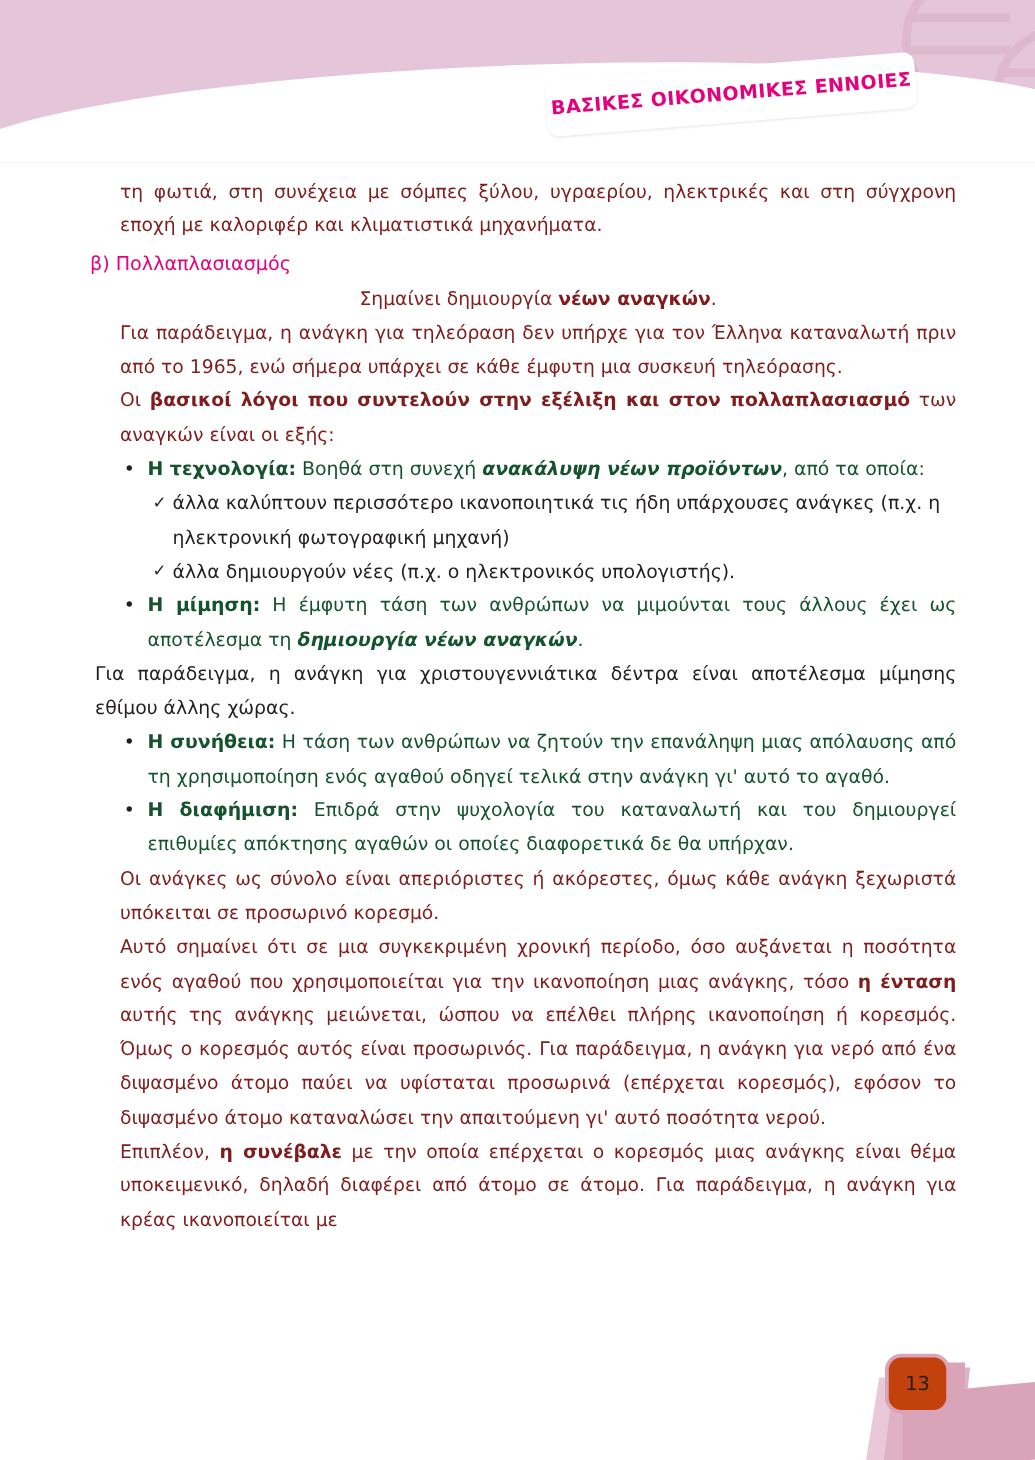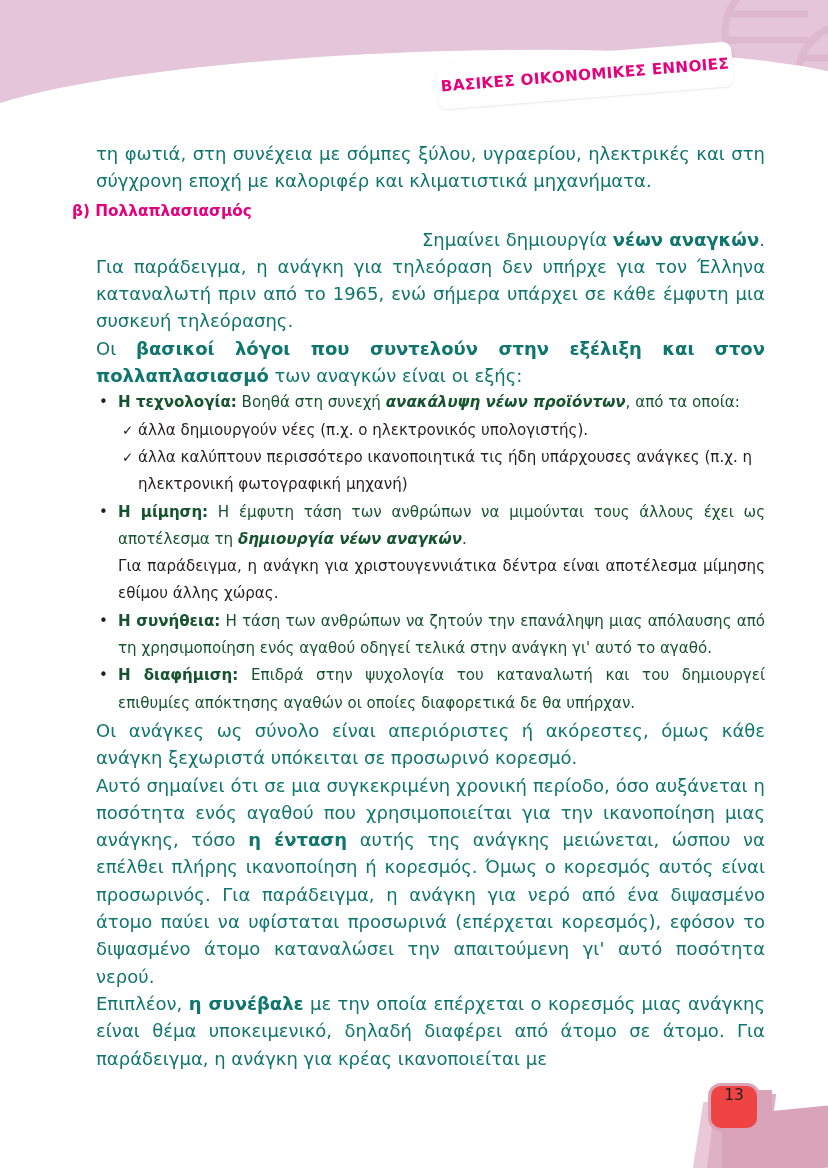--- a/index.html
+++ b/index.html
@@ -73,38 +73,38 @@
   
   .content {
     position: absolute;
     left: 0;
     top: 140px;
     width: 828px;
   }
   .para {
     margin: 0;
     padding: 0 63px 0 96px;
-    font-size: 18px;
-    line-height: 27.3px;
-    color: #0f766e;
+    font-size: 15px;
+    line-height: 27.3px;
+    color: #7f1d1d;
     text-align: justify;
     text-justify: inter-word;
   }
   .para.lead {
     padding-left: 96px;
   }
-  .para.nojust { text-align: right; }
+  .para.nojust { text-align: center; }
 
   .section-head {
     margin: 0;
     padding: 3px 0 2px 72px;
     font-size: 15.3px;
     line-height: 26px;
     color: #e5007d;
-    font-weight: bold;
+    font-weight: normal;
   }
 
   .bullet-item {
     position: relative;
     margin: 0;
     padding: 0 63px 0 118px;
     font-size: 15.1px;
     line-height: 27.3px;
     color: #14532d;
     text-align: justify;
@@ -113,21 +113,21 @@
     content: "\2022";
     position: absolute;
     left: 99px;
     top: 0;
     color: #231f20;
     font-size: 15px;
     line-height: 27.3px;
   }
   .bullet-cont {
     margin: 0;
-    padding: 0 63px 0 118px;
+    padding: 0 63px 0 76px;
     font-size: 15.1px;
     line-height: 27.3px;
     color: #231f20;
     text-align: justify;
   }
   .check-item {
     position: relative;
     margin: 0;
     padding: 0 63px 0 138px;
     font-size: 15.1px;
@@ -190,24 +190,25 @@
     width: 46px;
     height: 80px;
     background: #d9a3b8;
   }
   .page-number-box {
     position: absolute;
     left: 711px;
     top: 4px;
     width: 46px;
     height: 42px;
-    background: #ef4444;
+    background: #c2410c;
     border-radius: 10px;
     box-shadow: 0 0 0 3px #d9a3b8;
     display: flex;
+    align-items: center;
     justify-content: center;
   }
   .page-number-label {
     font-size: 15.5px;
     color: #231f20;
     font-family: "DejaVu Sans", "Liberation Sans", sans-serif;
   }
 </style>
 </head>
 <body>
@@ -235,22 +236,22 @@
 
   <h2 class="section-head">β) Πολλαπλασιασμός</h2>
 
   <p class="para nojust"><span>Σημαίνει δημιουργία </span><b>νέων αναγκών</b><span>.</span></p>
 
   <p class="para">Για παράδειγμα, η ανάγκη για τηλεόραση δεν υπήρχε για τον Έλληνα καταναλωτή πριν από το 1965, ενώ σήμερα υπάρχει σε κάθε έμφυτη μια συσκευή τηλεόρασης.</p>
 
   <p class="para"><span>Οι </span><b>βασικοί λόγοι που συντελούν στην εξέλιξη και στον πολλαπλασιασμό</b><span> των αναγκών είναι οι εξής:</span></p>
 
   <p class="bullet-item"><b>Η τεχνολογία:</b><span> Βοηθά στη συνεχή </span><span class="bi">ανακάλυψη νέων προϊόντων</span><span>, από τα οποία:</span></p>
+  <p class="check-item">άλλα καλύπτουν περισσότερο ικανοποιητικά τις ήδη υπάρχουσες ανάγκες (π.χ. η ηλεκτρονική φωτογραφική μηχανή)</p>
   <p class="check-item">άλλα δημιουργούν νέες (π.χ. ο ηλεκτρονικός υπολογιστής).</p>
-  <p class="check-item">άλλα καλύπτουν περισσότερο ικανοποιητικά τις ήδη υπάρχουσες ανάγκες (π.χ. η ηλεκτρονική φωτογραφική μηχανή)</p>
 
   <p class="bullet-item"><b>Η μίμηση:</b><span> Η έμφυτη τάση των ανθρώπων να μιμούνται τους άλλους έχει ως αποτέλεσμα τη </span><span class="bi">δημιουργία νέων αναγκών</span><span>.</span></p>
   <p class="bullet-cont">Για παράδειγμα, η ανάγκη για χριστουγεννιάτικα δέντρα είναι αποτέλεσμα μίμησης εθίμου άλλης χώρας.</p>
 
   <p class="bullet-item"><b>Η συνήθεια:</b><span> Η τάση των ανθρώπων να ζητούν την επανάληψη μιας απόλαυσης από τη χρησιμοποίηση ενός αγαθού οδηγεί τελικά στην ανάγκη γι' αυτό το αγαθό.</span></p>
 
   <p class="bullet-item"><b>Η διαφήμιση:</b><span> Επιδρά στην ψυχολογία του καταναλωτή και του δημιουργεί επιθυμίες απόκτησης αγαθών οι οποίες διαφορετικά δε θα υπήρχαν.</span></p>
 
 
   <p class="para">Οι ανάγκες ως σύνολο είναι απεριόριστες ή ακόρεστες, όμως κάθε ανάγκη ξεχωριστά υπόκειται σε προσωρινό κορεσμό.</p>

